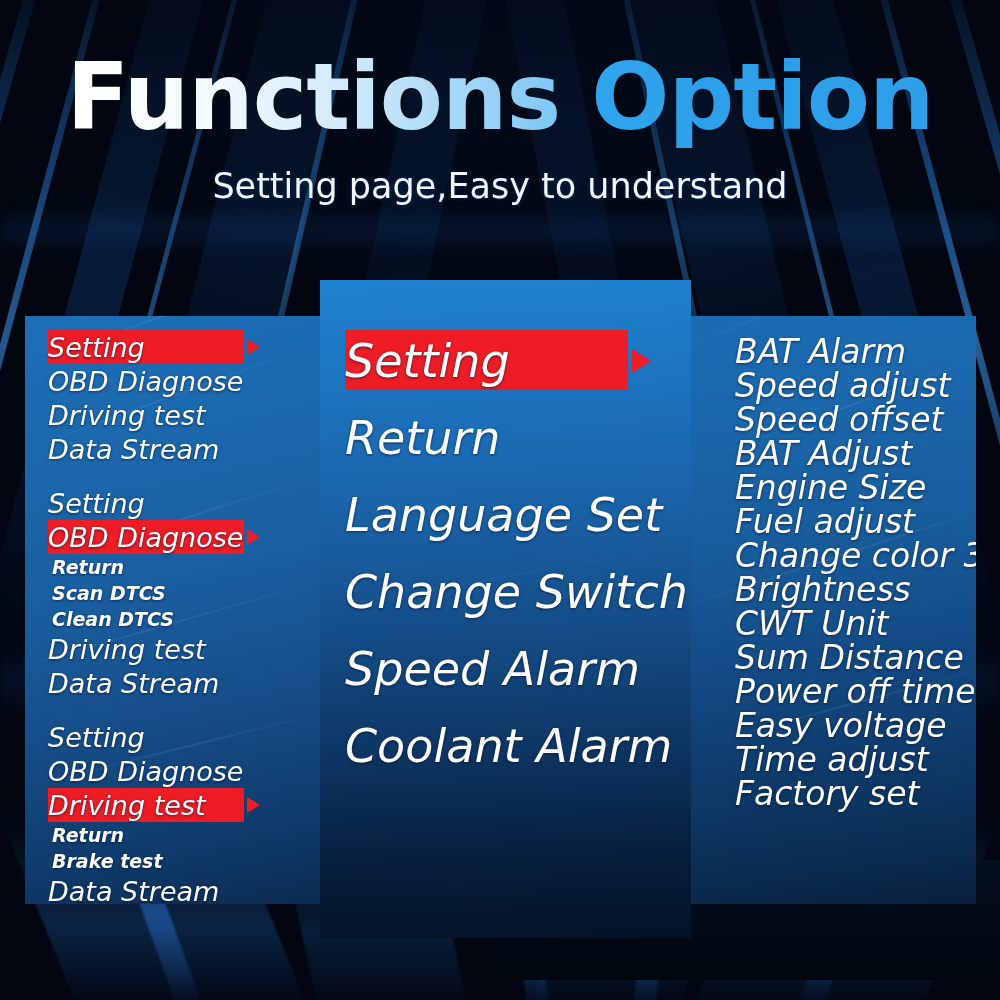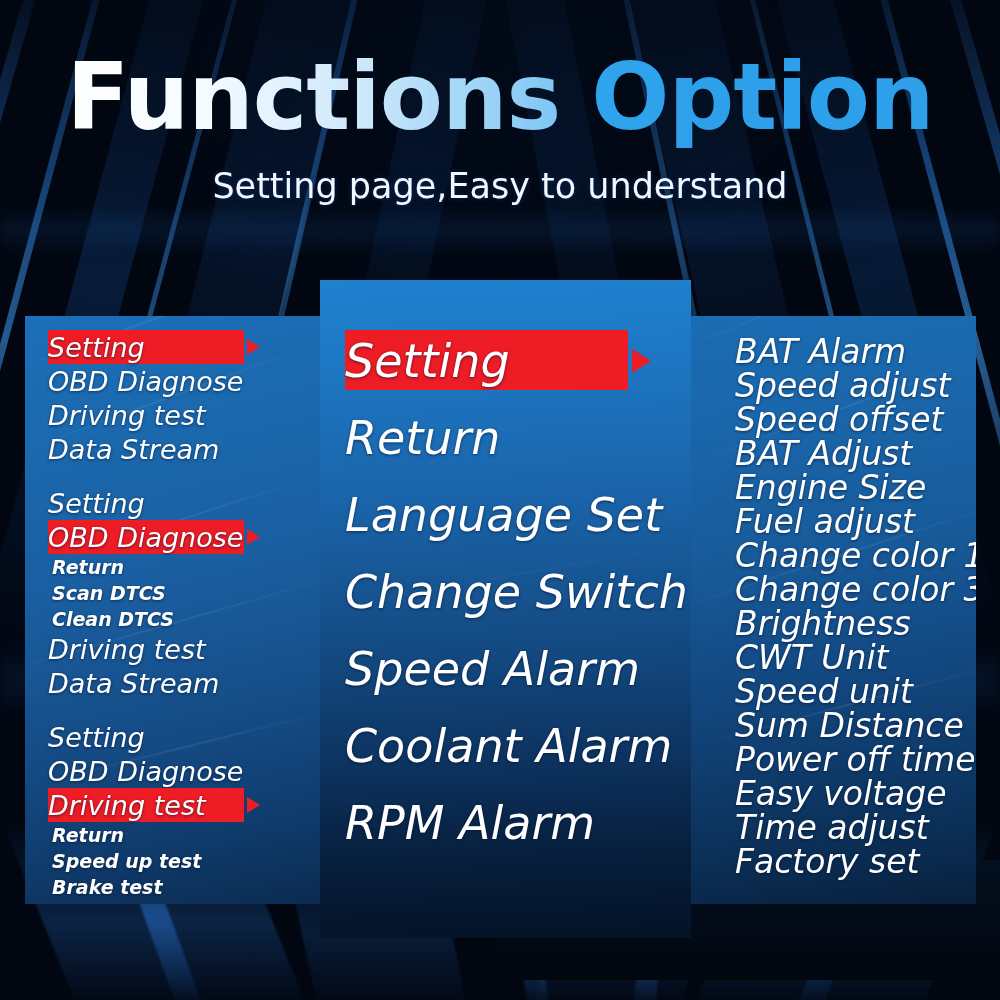--- a/index.html
+++ b/index.html
@@ -242,23 +242,20 @@
         </div>
         <div class="row hl">
           <div class="bar"></div>
           <span class="txt">Driving test</span>
           <div class="arrow"></div>
         </div>
         <div class="row sub">
           <span class="txt">Return</span>
         </div>
         <div class="row sub">
-          <span class="txt">Speed up test</span>
-        </div>
-        <div class="row sub">
           <span class="txt">Brake test</span>
         </div>
         <div class="row">
           <span class="txt">Data Stream</span>
         </div>
       </div>
   </div>
 
   <div class="panel" id="panel-center">
     <div class="tex">
@@ -279,23 +276,20 @@
         </div>
         <div class="row">
           <span class="txt">Change Switch</span>
         </div>
         <div class="row">
           <span class="txt">Speed Alarm</span>
         </div>
         <div class="row">
           <span class="txt">Coolant Alarm</span>
         </div>
-        <div class="row">
-          <span class="txt">RPM Alarm</span>
-        </div>
       </div>
   </div>
 
   <div class="panel" id="panel-right">
     <div class="tex">
       <i style="left:-30px; top:40px;  width:360px; transform:rotate(-22deg);"></i>
       <i style="left:-10px; top:150px; width:340px; transform:rotate(-20deg);"></i>
       <i style="left:-40px; top:300px; width:380px; transform:rotate(-18deg);"></i>
       <i style="left:0px;   top:430px; width:330px; transform:rotate(-15deg);"></i>
     </div>
@@ -312,33 +306,27 @@
         <div class="row">
           <span class="txt">BAT Adjust</span>
         </div>
         <div class="row">
           <span class="txt">Engine Size</span>
         </div>
         <div class="row">
           <span class="txt">Fuel adjust</span>
         </div>
         <div class="row">
-          <span class="txt">Change color 1</span>
-        </div>
-        <div class="row">
           <span class="txt">Change color 3</span>
         </div>
         <div class="row">
           <span class="txt">Brightness</span>
         </div>
         <div class="row">
           <span class="txt">CWT Unit</span>
-        </div>
-        <div class="row">
-          <span class="txt">Speed unit</span>
         </div>
         <div class="row">
           <span class="txt">Sum Distance</span>
         </div>
         <div class="row">
           <span class="txt">Power off time</span>
         </div>
         <div class="row">
           <span class="txt">Easy voltage</span>
         </div>

